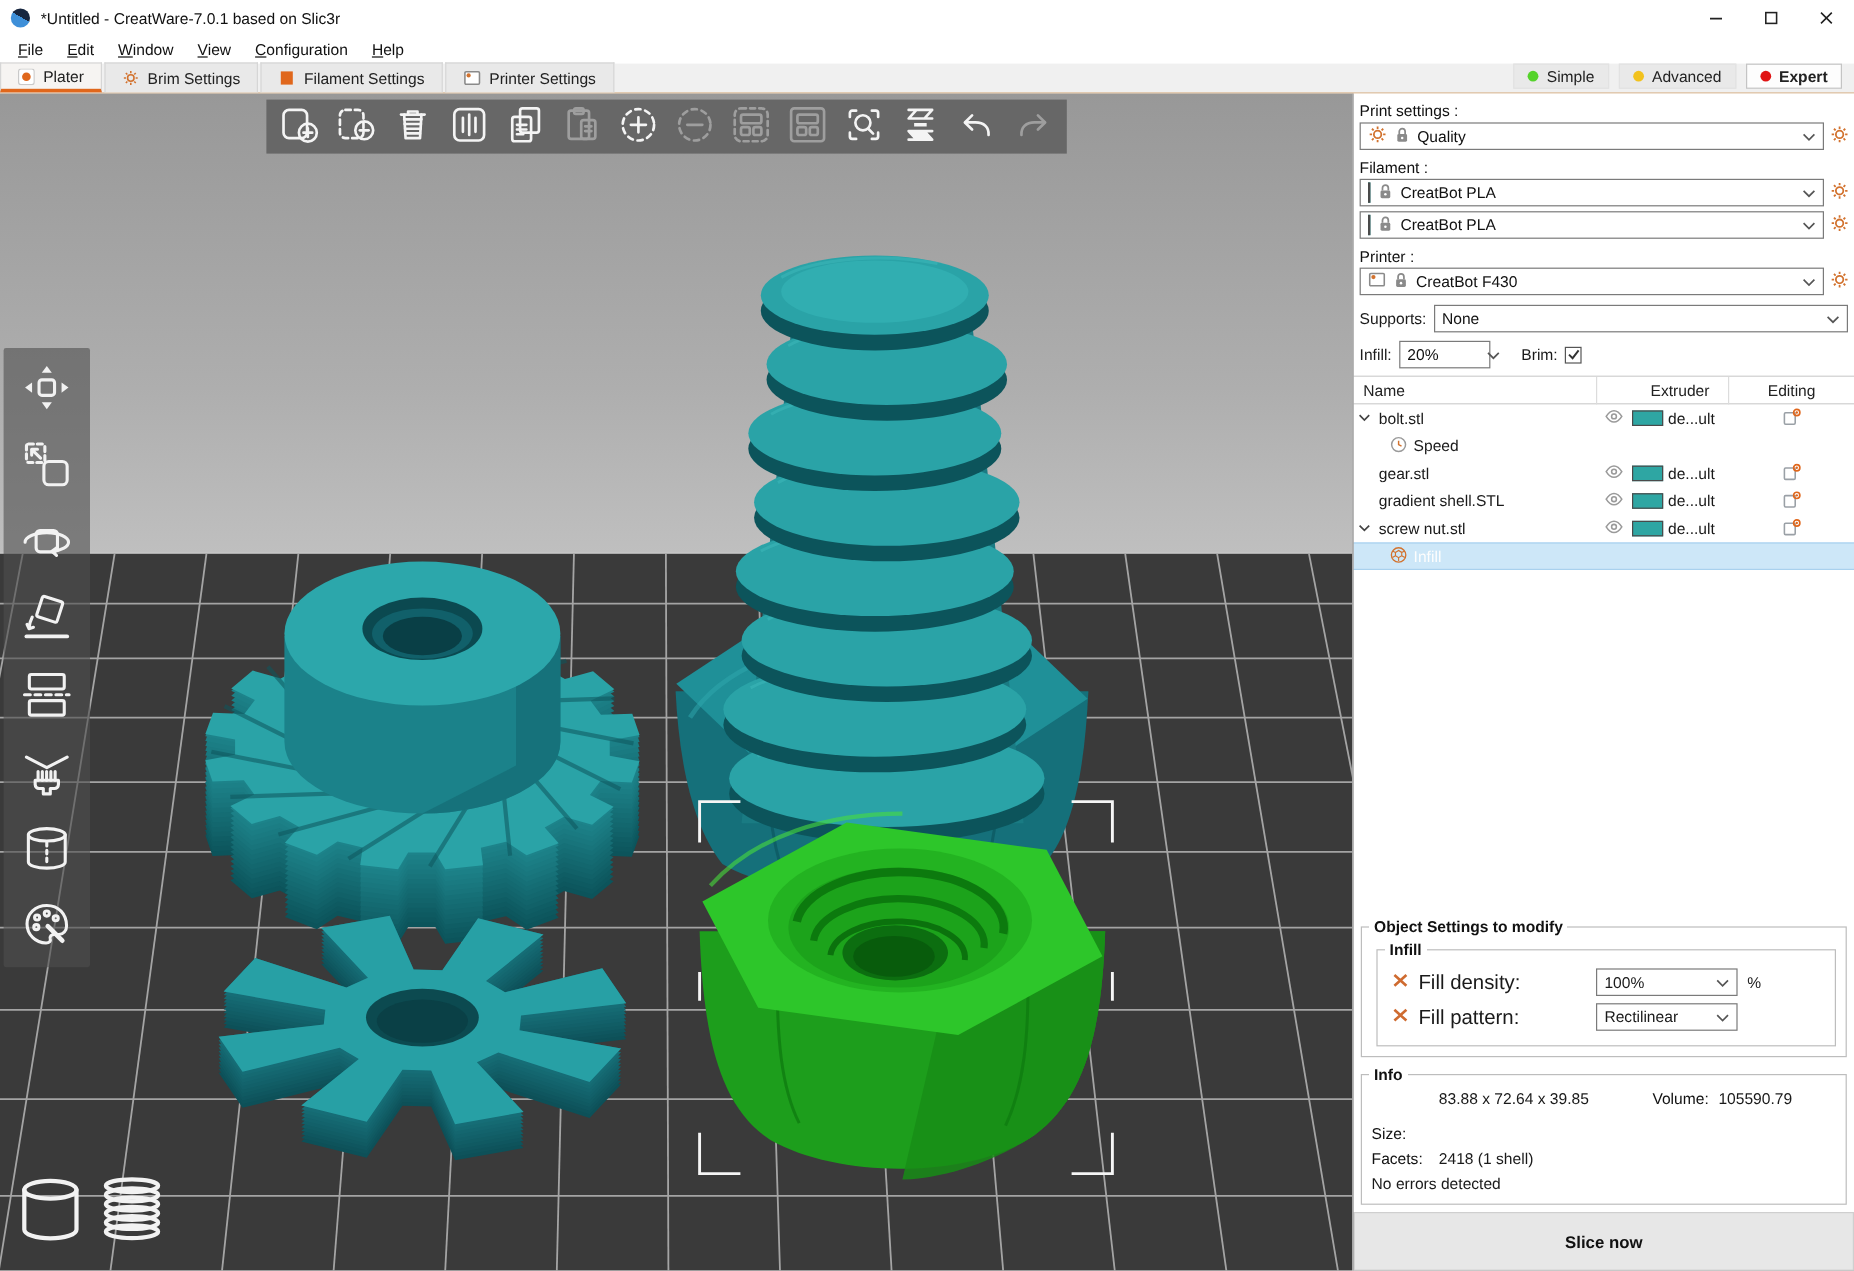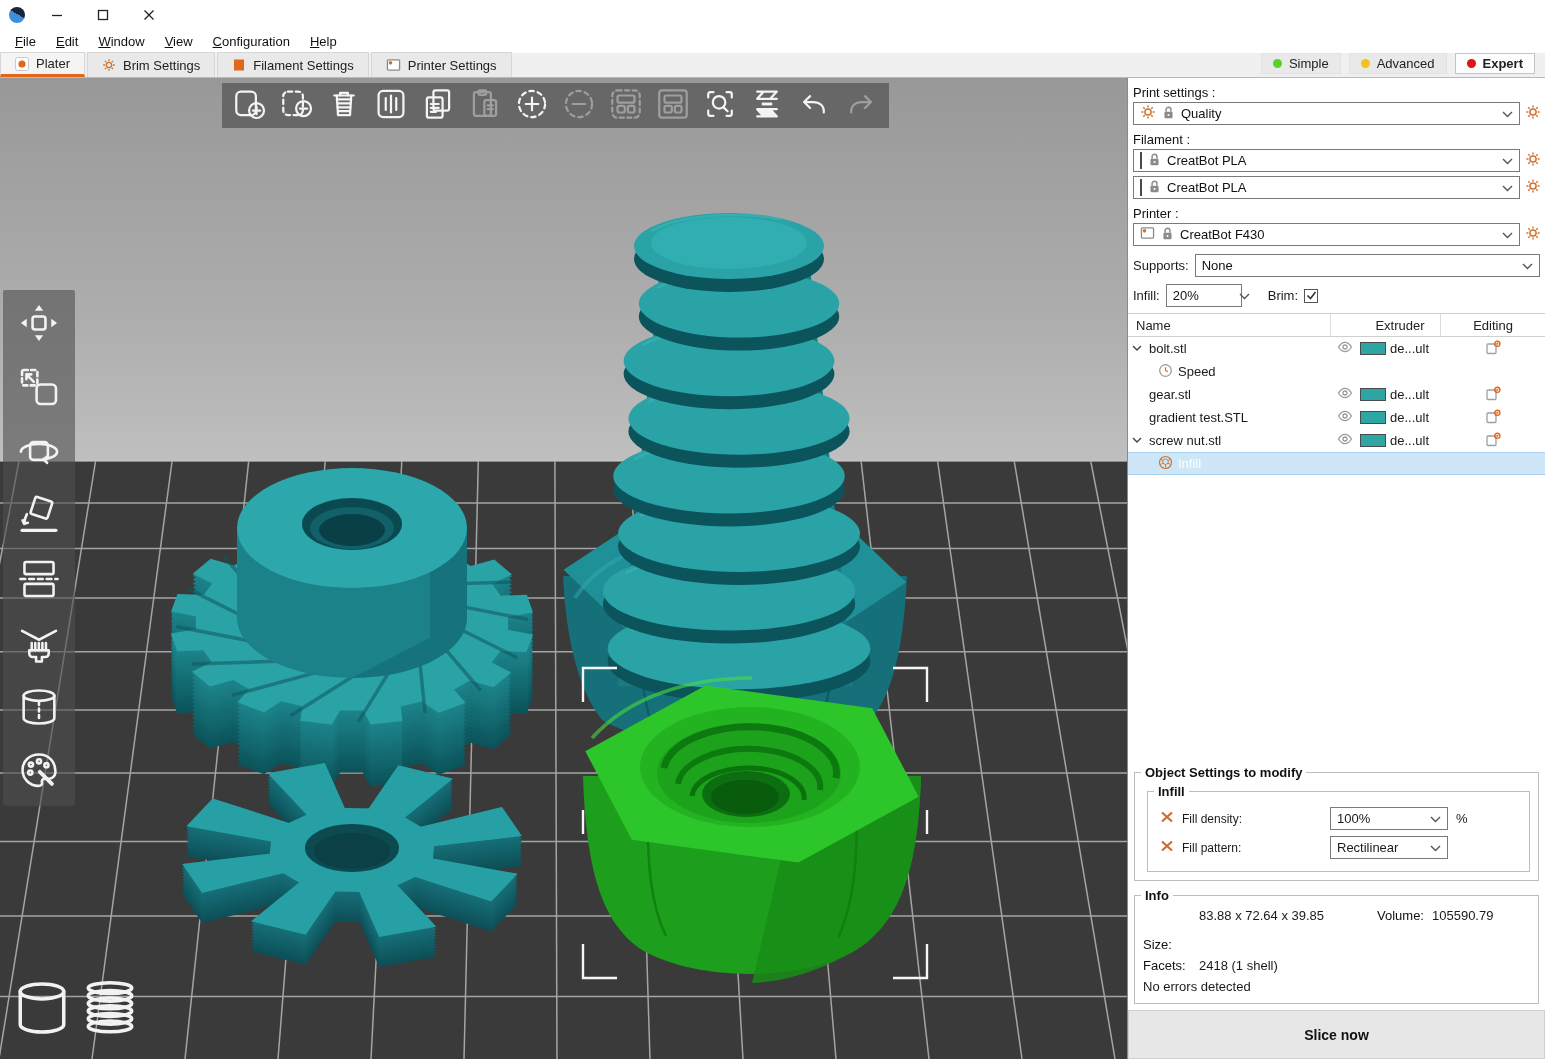--- a/index.html
+++ b/index.html
@@ -68,34 +68,35 @@
   .extr-cell { display:flex; align-items:center; gap:4px; }
   .edit-cell { display:flex; justify-content:center; }
   .trow.selected { background:#cde7f8; border-top:1px solid #a9d1ee; border-bottom:1px solid #a9d1ee; color:#fdfdfd; }
   #table-filler { flex:1; background:#fff; }
 
   
   fieldset { border:1px solid #bdbdbd; margin:3px 6px 4px 6px; padding:2px 6px 6px 6px; }
   fieldset legend { font-weight:bold; font-size:13px; padding:0 4px; color:#111; }
   fieldset.inner { margin:2px 2px 2px 6px; }
   .fillrow { display:flex; align-items:center; gap:8px; margin:6px 2px 6px 6px; }
-  .fillrow .flabel { width:140px; font-size:12px; }
+  .fillrow .flabel { width:140px; font-size:17px; }
   .fselect { width:118px; height:23px; border:1px solid #7a7a7a; display:flex; align-items:center; padding:0 6px; gap:4px; }
   .fselect .cval { flex:1; font-size:13px; }
   .inforow { display:flex; gap:8px; padding:3px 2px; font-size:13px; }
   .inforow .k { color:#111; }
   #slice-btn { height:49px; margin-top:2px; background:#e7e7e7; border:1px solid #cfcfcf; font-weight:bold; font-size:14px; color:#111; display:flex; align-items:center; justify-content:center; }
 </style>
 </head>
 <body>
 
 <div id="app">
 
   <div id="titlebar">
     <div class="appicon"></div>
+    <span id="title-text">*Untitled - CreatWare-7.0.1 based on Slic3r</span>
     <div class="winbtn">
         <svg width="12" height="12" viewBox="0 0 12 12">
           <path d="M1 6.5h10" stroke="#222" stroke-width="1.3"></path>
         </svg>
       </div>
     <div class="winbtn">
         <svg width="12" height="12" viewBox="0 0 12 12">
           <rect x="1.5" y="1.5" width="9" height="9" fill="none" stroke="#222" stroke-width="1.3"></rect>
         </svg>
       </div>
@@ -749,21 +750,21 @@
               <span><svg width="16" height="15" viewBox="0 0 16 15">
                   <rect x="2" y="4" width="9" height="9.5" rx="1" stroke="#9aa0a6" stroke-width="1.3" fill="none"></rect>
                   <circle cx="12.3" cy="3.8" r="2.6" fill="none" stroke="#e0671c" stroke-width="1.4"></circle>
                   <circle cx="12.3" cy="3.8" r="1" fill="#e0671c"></circle>
                 </svg></span>
             </div>
           </div>
           <div class="trow">
             <div class="namecell">
               <span class="exp"></span>
-              <span>gradient test.STL</span>
+              <span>gradient shell.STL</span>
             </div>
             <div style="display:flex;justify-content:center;">
               <span><svg width="16" height="14" viewBox="0 0 16 14">
                   <path d="M1.5 7C3.5 3.8 5.6 2.3 8 2.3S12.5 3.8 14.5 7c-2 3.2-4.1 4.7-6.5 4.7S3.5 10.2 1.5 7z" stroke="#9a9a9a" stroke-width="1.3" fill="none"></path>
                   <circle cx="8" cy="7" r="2" stroke="#9a9a9a" stroke-width="1.3" fill="none"></circle>
                 </svg></span>
             </div>
             <div class="extr-cell">
               <span class="swatch"></span>
               <span>de...ult</span>

